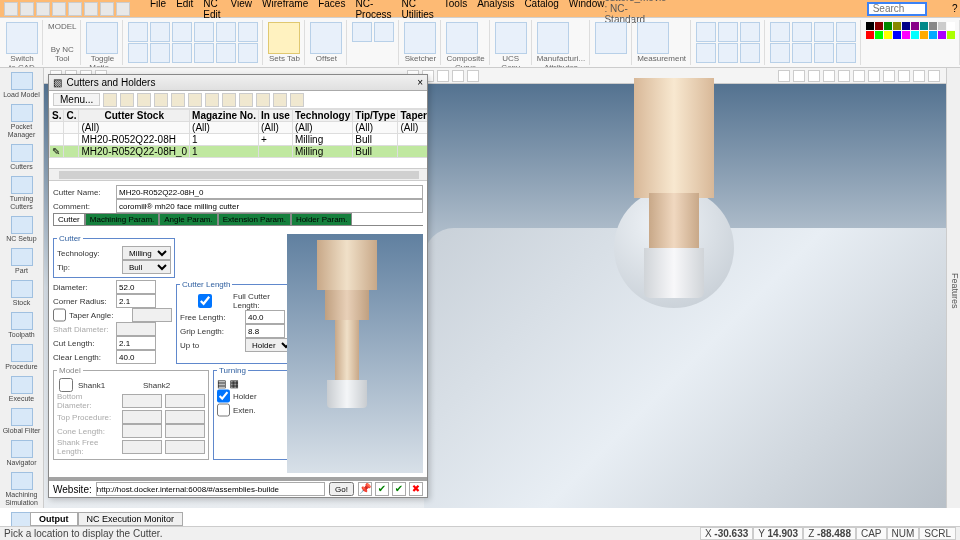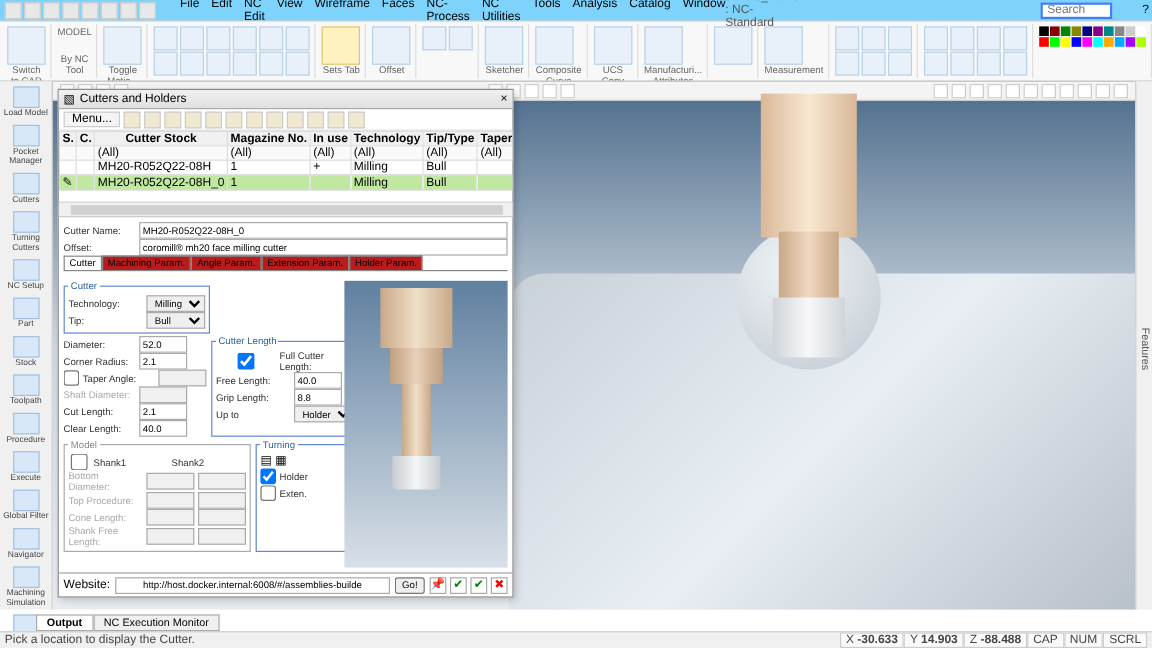--- a/index.html
+++ b/index.html
@@ -1,19 +1,19 @@
 <!DOCTYPE html>
 <html><head>
 <meta charset="utf-8">
 <style>
 * { box-sizing: border-box; margin: 0; padding: 0; font-family: 'Segoe UI', Tahoma, sans-serif; font-size: 10px; }
 body { width: 960px; height: 540px; overflow: hidden; background: #fff; position: relative; }
 
 
-.titlebar { height: 18px; background: #7dd3fc; display: flex; align-items: center; padding: 0 4px; border-bottom: 1px solid #d0d0d0; }
+.titlebar { height: 18px; background: #fdba74; display: flex; align-items: center; padding: 0 4px; border-bottom: 1px solid #d0d0d0; }
 .titlebar .qat { display: flex; gap: 2px; }
 .titlebar .qat span { width: 14px; height: 14px; display: inline-block; background: #e8e8e8; border: 1px solid #ccc; }
 .titlebar .menus { display: flex; gap: 10px; margin-left: 20px; }
 .titlebar .menus span { cursor: pointer; }
 .titlebar .doc { margin-left: auto; margin-right: 200px; color: #555; }
 .titlebar .win { display: flex; gap: 3px; margin-left: auto; }
 .titlebar .win span { width: 12px; height: 12px; display: inline-block; text-align: center; }
 .search-box { border: 2px solid #3b82f6; padding: 0 4px; width: 60px; height: 14px; margin-right: 22px; }
 
 
@@ -70,34 +70,34 @@
 
 .form-area { flex: 1; display: flex; padding: 4px; gap: 4px; overflow: hidden; }
 .form-left { width: 230px; display: flex; flex-direction: column; gap: 2px; }
 .form-right { flex: 1; background: linear-gradient(180deg, #6080a0 0%, #d8e0e8 100%); position: relative; }
 .row { display: flex; align-items: center; gap: 3px; }
 .row label { width: 60px; font-size: 8px; color: #333; }
 .row input, .row select { flex: 1; height: 14px; font-size: 8px; border: 1px solid #aaa; padding: 0 2px; }
 .row input.sm { flex: none; width: 40px; }
 .row input.med { flex: none; width: 80px; }
 .tabs { display: flex; gap: 0; border-bottom: 1px solid #888; }
-.tabs span { padding: 1px 4px; font-size: 8px; border: 1px solid #888; border-bottom: none; background: #b91c1c; cursor: pointer; }
+.tabs span { padding: 1px 4px; font-size: 8px; border: 1px solid #888; border-bottom: none; background: #15803d; cursor: pointer; }
 .tabs span.active { background: #fff; }
 fieldset { border: 1px solid #6088cc; padding: 3px; }
 fieldset legend { font-size: 8px; color: #3060a0; padding: 0 2px; }
 fieldset.gray { border-color: #aaa; }
 fieldset.gray legend { color: #888; }
 fieldset .row label { width: 62px; }
 .two-col { display: flex; gap: 4px; }
 .two-col > div { flex: 1; }
 input[disabled] { background: #f0f0f0; color: #aaa; }
 
 
-.dlg-bottom { height: 20px; border-top: 1px solid #a3a3a3; display: flex; align-items: center; padding: 0 4px; gap: 4px; }
-.dlg-bottom input { flex: 1; height: 14px; font-size: 8px; border: 1px solid #aaa; text-align: center; }
+.dlg-bottom { height: 20px; border-top: 4px solid #a3a3a3; display: flex; align-items: center; padding: 0 4px; gap: 4px; }
+.dlg-bottom input { flex: 1; height: 14px; font-size: 8px; border: 1px solid #aaa; }
 .dlg-bottom button { height: 14px; font-size: 8px; padding: 0 4px; }
 .dlg-bottom .actions { margin-left: auto; display: flex; gap: 3px; }
 .dlg-bottom .actions span { width: 14px; height: 14px; display: inline-block; border: 1px solid #aaa; text-align: center; line-height: 12px; }
 .ok { color: green; } .cancel { color: red; }
 
 
 .bottom-tabs { position: absolute; left: 30px; bottom: 14px; display: flex; }
 .bottom-tabs span { padding: 1px 8px; font-size: 9px; border: 1px solid #aaa; background: #f0f0f0; }
 .bottom-tabs span.active { background: #fff; font-weight: bold; }
 
@@ -459,21 +459,21 @@
   <div class="hscroll">
       <div class="thumb"></div>
     </div>
 
   <div style="padding:4px">
     <div class="row">
         <label>Cutter Name:</label>
         <input value="MH20-R052Q22-08H_0" style="">
       </div>
     <div class="row">
-        <label>Offset:</label>
+        <label>Comment:</label>
         <input value="coromill® mh20 face milling cutter" style="">
       </div>
     <div class="tabs">
       <span class="active">Cutter</span>
       <span>Machining Param.</span>
       <span>Angle Param.</span>
       <span>Extension Param.</span>
       <span>Holder Param.</span>
     </div>
   </div>

